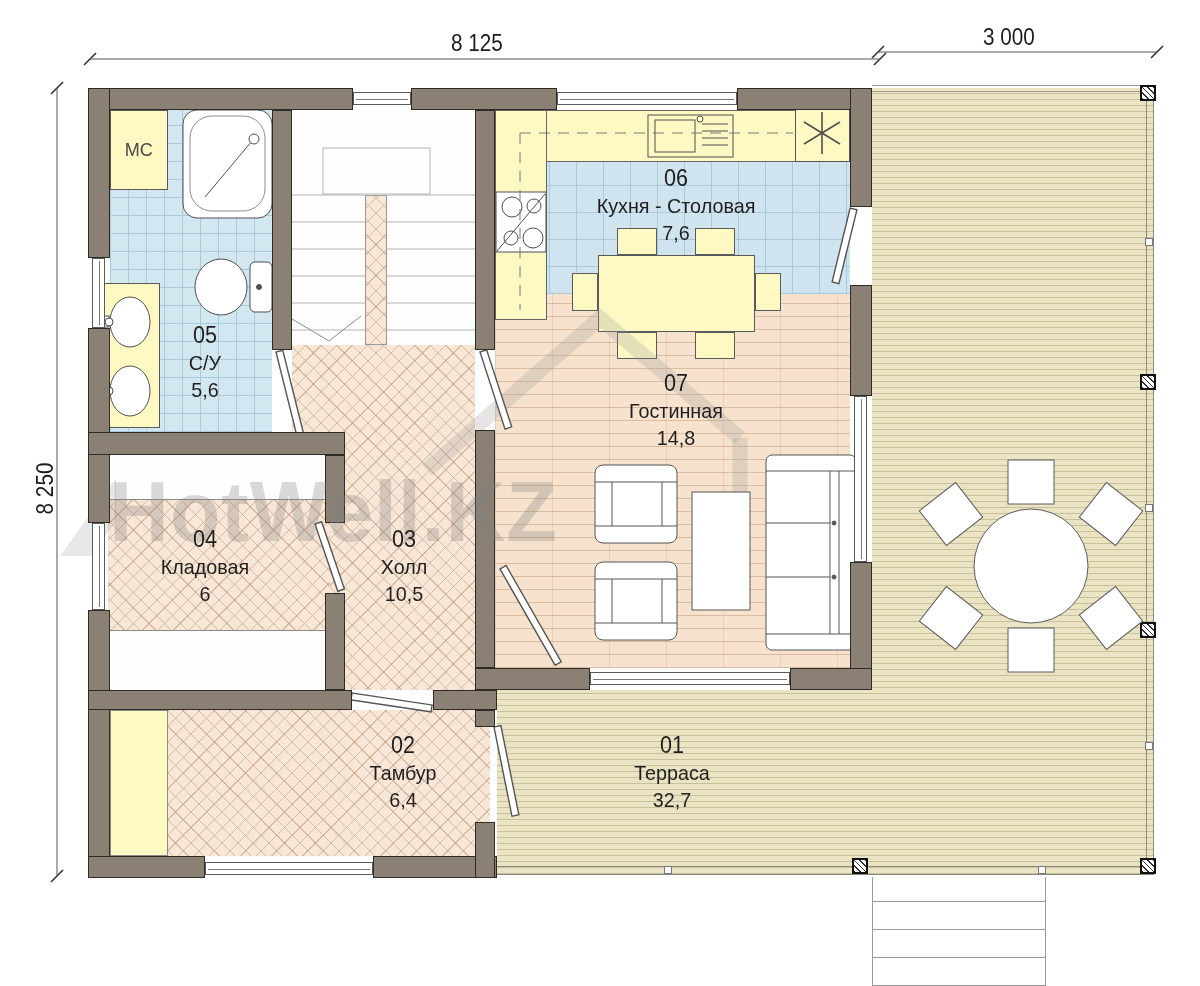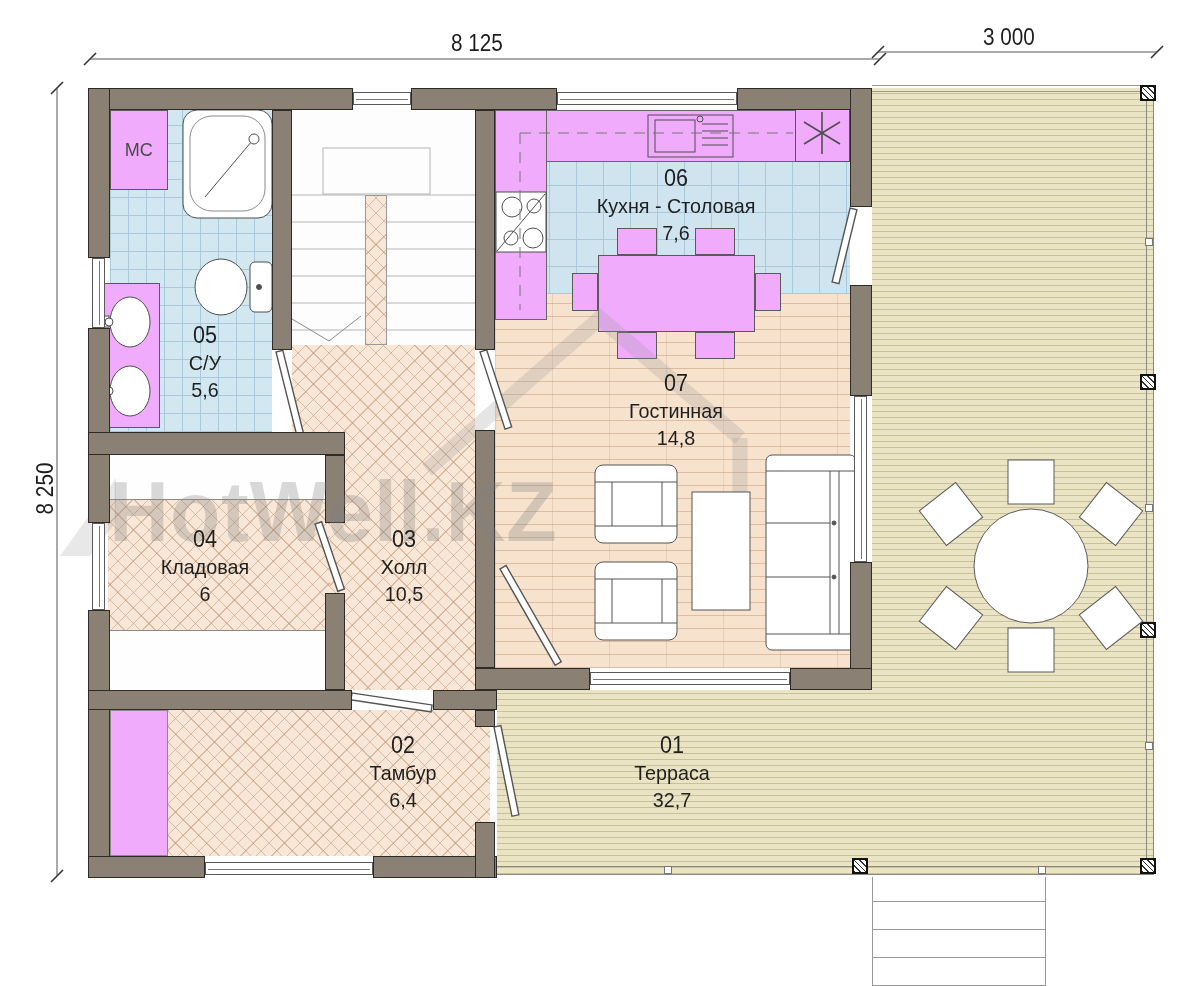--- a/index.html
+++ b/index.html
@@ -22,21 +22,21 @@
     background-image:repeating-linear-gradient(0deg, rgba(198,157,126,.55) 0 1px, transparent 1px 13px),
                      repeating-linear-gradient(90deg, rgba(198,157,126,.28) 0 1px, transparent 1px 57px);}
   .whitefloor{background:#fdfdfd;}
   
   .wall{background:#8a8074;border:1px solid #2e2a26;box-sizing:border-box;}
   .window{background:#fff;border:1px solid #5a5a5a;box-sizing:border-box;}
   .win-h::before{content:"";position:absolute;left:2px;right:2px;top:50%;border-top:1px solid #777;}
   .win-v::before{content:"";position:absolute;top:2px;bottom:2px;left:50%;border-left:1px solid #777;}
   .window{position:absolute;}
   
-  .furn{background:#f0abfc;border:1px solid #5a5a5a;box-sizing:border-box;}
+  .furn{background:#fef9c3;border:1px solid #5a5a5a;box-sizing:border-box;}
   .band{background:#fefefe;border:1px solid #8a8a8a;box-sizing:border-box;}
   
   .rail-v{border-left:1px solid #8a8a80;border-right:1px solid #8a8a80;}
   .rail-h{border-top:1px solid #8a8a80;border-bottom:1px solid #8a8a80;}
   .edge-h{border-top:1px solid #9a9a90;border-bottom:1px solid #9a9a90;}
   .post{background:#fff;border:2px solid #111;box-sizing:border-box;
     background-image:repeating-linear-gradient(45deg,#333 0 1px,transparent 1px 4px);}
   .node{background:#fff;border:1px solid #777;box-sizing:border-box;}
   .steps{background:#fff;border-left:1px solid #999;border-right:1px solid #999;box-sizing:border-box;
     background-image:repeating-linear-gradient(0deg,#999 0 1px,transparent 1px 28px);}

